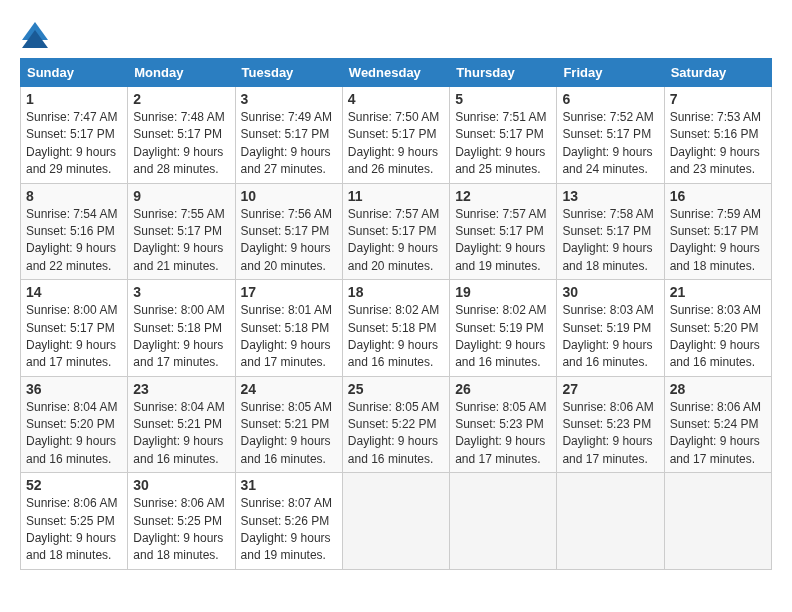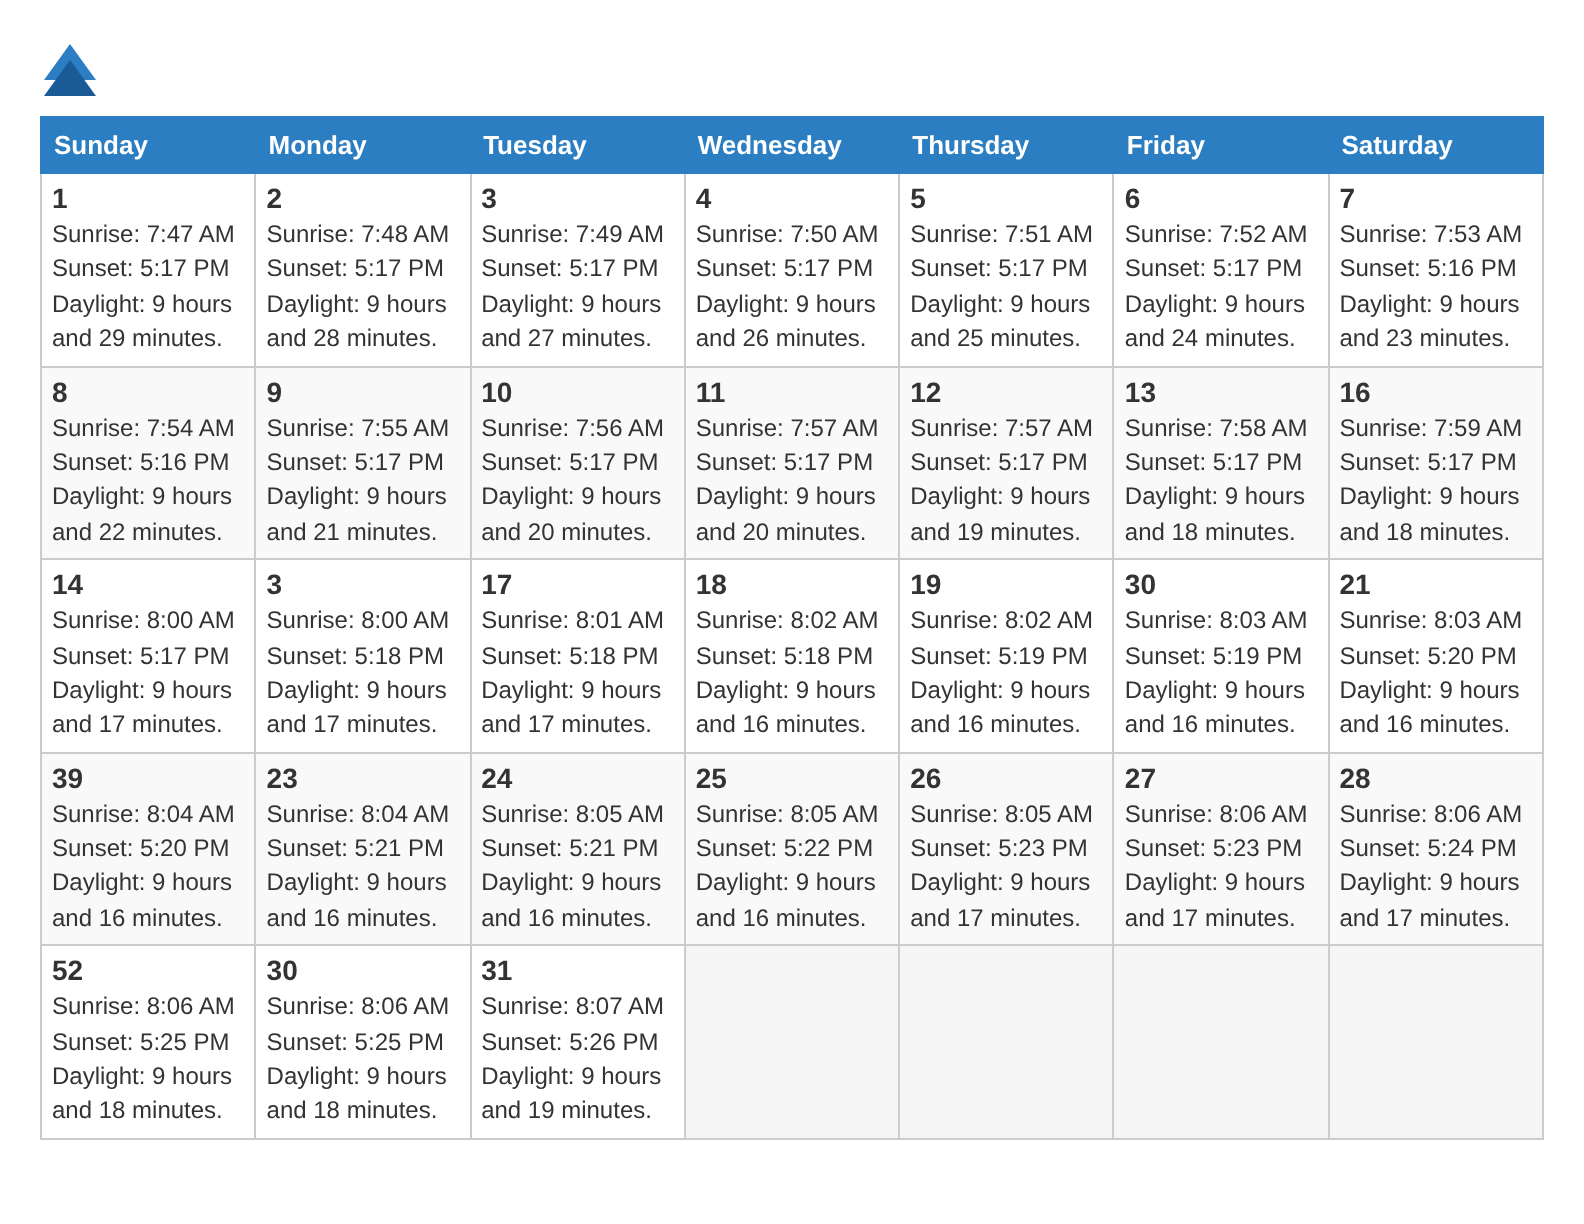--- a/index.html
+++ b/index.html
@@ -202,21 +202,21 @@
           <span class="day-num">30</span>
           <div class="day-info">Sunrise: 8:03 AM<br>Sunset: 5:19 PM<br>Daylight: 9 hours and 16 minutes.</div>
         </td>
         <td>
           <span class="day-num">21</span>
           <div class="day-info">Sunrise: 8:03 AM<br>Sunset: 5:20 PM<br>Daylight: 9 hours and 16 minutes.</div>
         </td>
       </tr>
       <tr>
         <td>
-          <span class="day-num">39</span>
+          <span class="day-num">36</span>
           <div class="day-info">Sunrise: 8:04 AM<br>Sunset: 5:20 PM<br>Daylight: 9 hours and 16 minutes.</div>
         </td>
         <td>
           <span class="day-num">23</span>
           <div class="day-info">Sunrise: 8:04 AM<br>Sunset: 5:21 PM<br>Daylight: 9 hours and 16 minutes.</div>
         </td>
         <td>
           <span class="day-num">24</span>
           <div class="day-info">Sunrise: 8:05 AM<br>Sunset: 5:21 PM<br>Daylight: 9 hours and 16 minutes.</div>
         </td>

